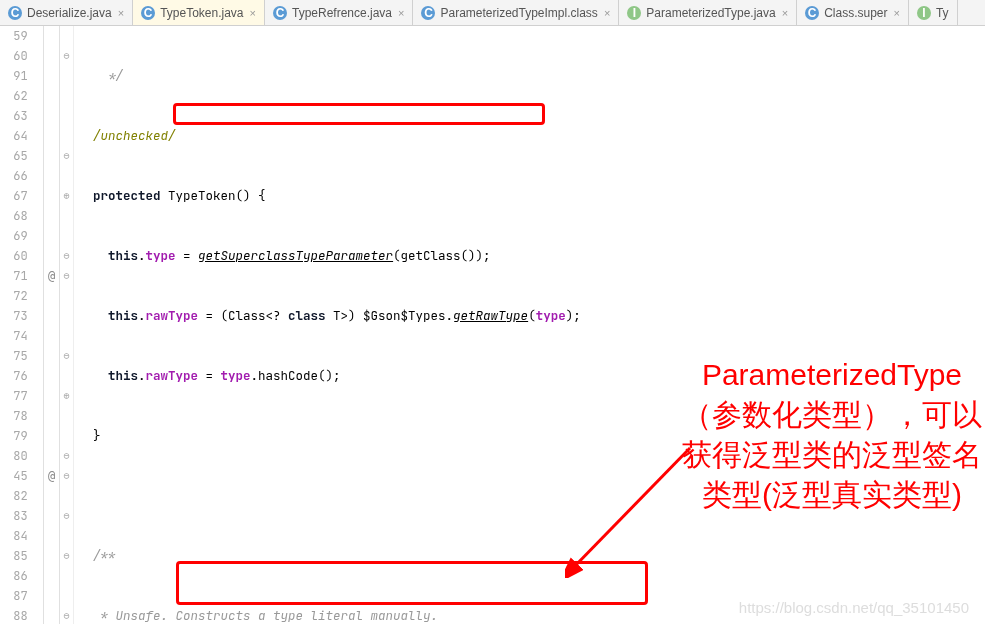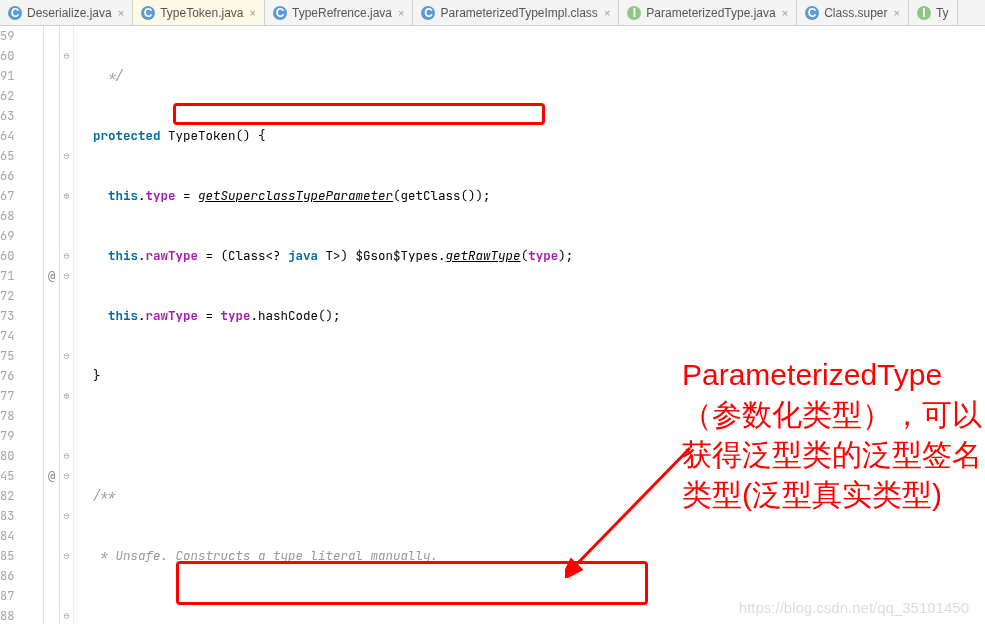--- a/index.html
+++ b/index.html
@@ -39,21 +39,21 @@
 .ic-i { background:#8fc787; color:#fff; border-radius:50%; width:14px; height:14px; display:inline-flex; align-items:center; justify-content:center; font-size:9px; font-weight:bold; }
 
 .editor {
   display: flex;
   height: calc(100% - 26px);
   position: relative;
 }
 .gutter {
   width: 44px;
   background: #fff;
-  text-align: left;
+  text-align: center;
   color: #a8a8a8;
   font-family: "JetBrains Mono", Consolas, monospace;
   font-size: 12px;
   line-height: 20px;
   padding-right: 2px;
   border-right: 1px solid #e0e0e0;
   user-select: none;
 }
 .gutter div { height: 20px; }
 .marks {
@@ -76,21 +76,21 @@
 .folds div { height: 20px; text-align: center; }
 .code {
   flex: 1;
   font-family: "JetBrains Mono", Consolas, monospace;
   font-size: 12.5px;
   line-height: 20px;
   position: relative;
   white-space: pre;
 }
 .code div.line { height: 20px; padding-left: 4px; }
-.kw { color: #0369a1; font-weight: bold; }
+.kw { color: #0f172a; font-weight: bold; }
 .com { color: #999; font-style: italic; }
 .doc { color: #999; font-style: italic; }
 .fld { color: #a21caf; font-weight: bold; }
 .smth { font-style: italic; text-decoration: underline; }
 .yellow-kw { color: #808000; font-style: italic; }
 
 .redbox1 {
   position: absolute;
   left: 173px;
   top: 103px;
@@ -113,20 +113,21 @@
 .annotation {
   position: absolute;
   left: 682px;
   top: 355px;
   width: 300px;
   color: #ff0000;
   font-size: 30px;
   line-height: 40px;
   font-family: "Microsoft YaHei", sans-serif;
   pointer-events: none;
+  text-align: center;
 }
 .arrow {
   position: absolute;
   left: 565px;
   top: 438px;
   pointer-events: none;
 }
 .watermark {
   position: absolute;
   right: 16px;
@@ -269,23 +270,24 @@
       <div></div>
       <div>⊖</div>
       <div></div>
       <div>⊖</div>
       <div></div>
       <div></div>
       <div>⊖</div>
     </div>
   <div class="code">
     <div class="line"><span class="com">   <span> */</span></span></div>
+    <div class="line">  <span class="yellow-kw">/unchecked/</span></div>
     <div class="line">  <span class="kw">protected</span><span> TypeToken() {</span></div>
     <div class="line">    <span class="kw">this</span><span>.</span><span class="fld">type</span><span> = </span><span class="smth">getSuperclassTypeParameter</span><span>(getClass());</span></div>
-    <div class="line">    <span class="kw">this</span><span>.</span><span class="fld">rawType</span><span> = (Class&lt;? </span><span class="kw">java</span><span> T&gt;) $Gson$Types.</span><span class="smth">getRawType</span><span>(</span><span class="fld">type</span><span>);</span></div>
+    <div class="line">    <span class="kw">this</span><span>.</span><span class="fld">rawType</span><span> = (Class&lt;? </span><span class="kw">class</span><span> T&gt;) $Gson$Types.</span><span class="smth">getRawType</span><span>(</span><span class="fld">type</span><span>);</span></div>
     <div class="line">    <span class="kw">this</span><span>.</span><span class="fld">rawType</span><span> = </span><span class="fld">type</span><span>.hashCode();</span></div>
     <div class="line">  <span>}</span></div>
     <div class="line"><span></span></div>
     <div class="line">  <span class="doc">/**</span></div>
     <div class="line">  <span class="doc"> * Unsafe. Constructs a type literal manually.</span></div>
     
     
     
     
     

